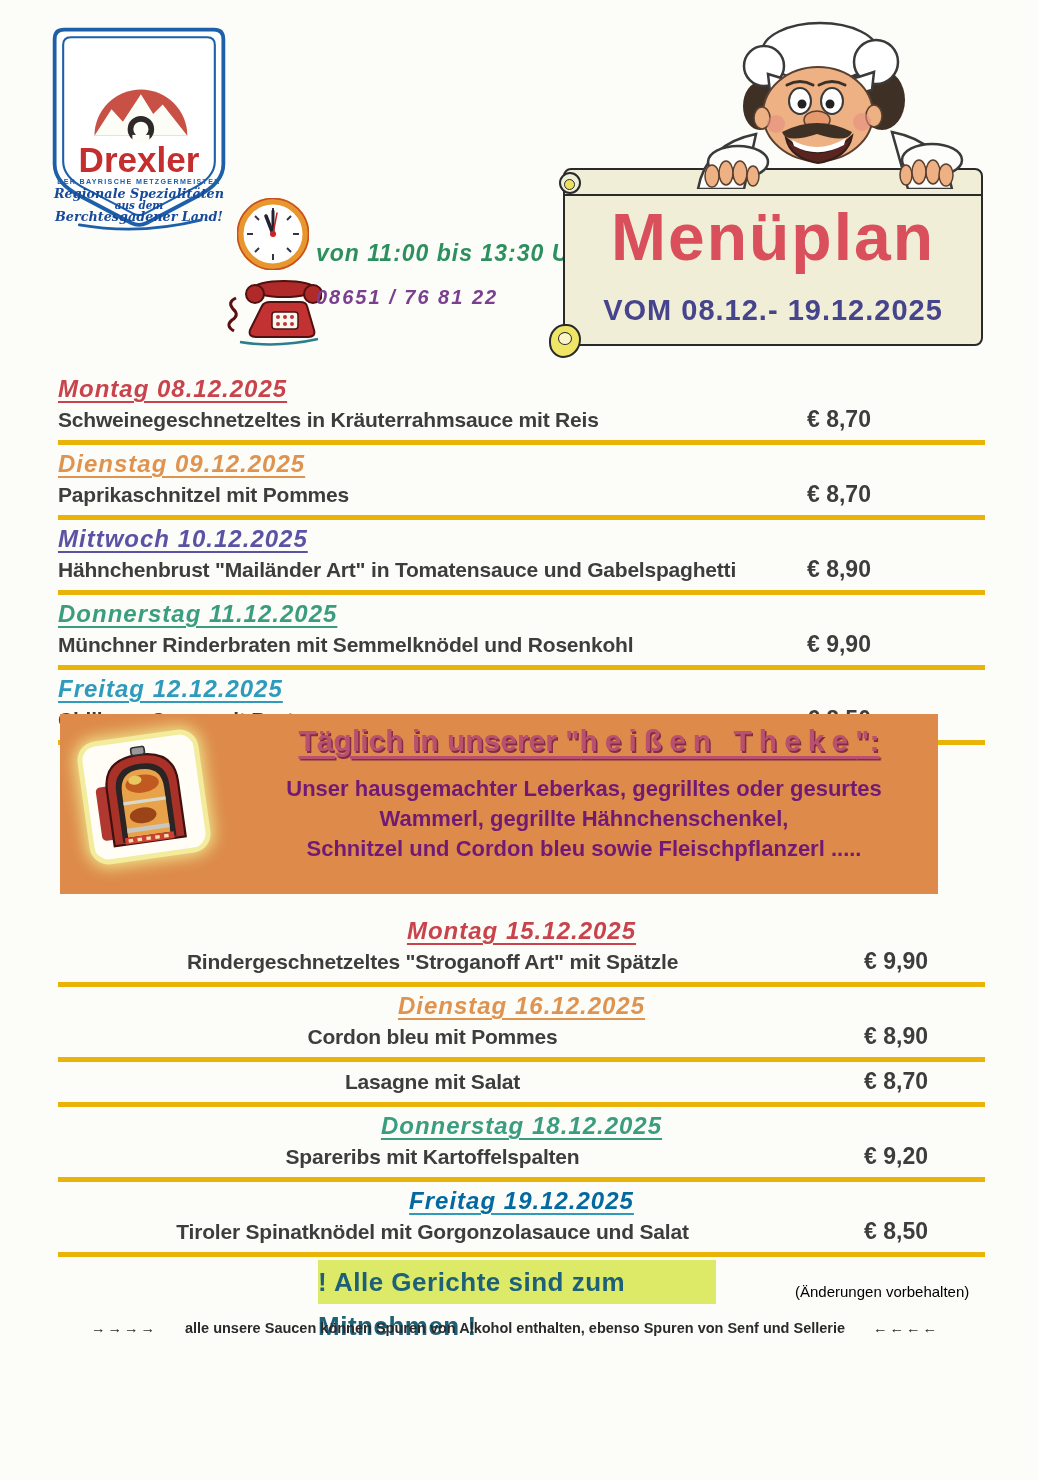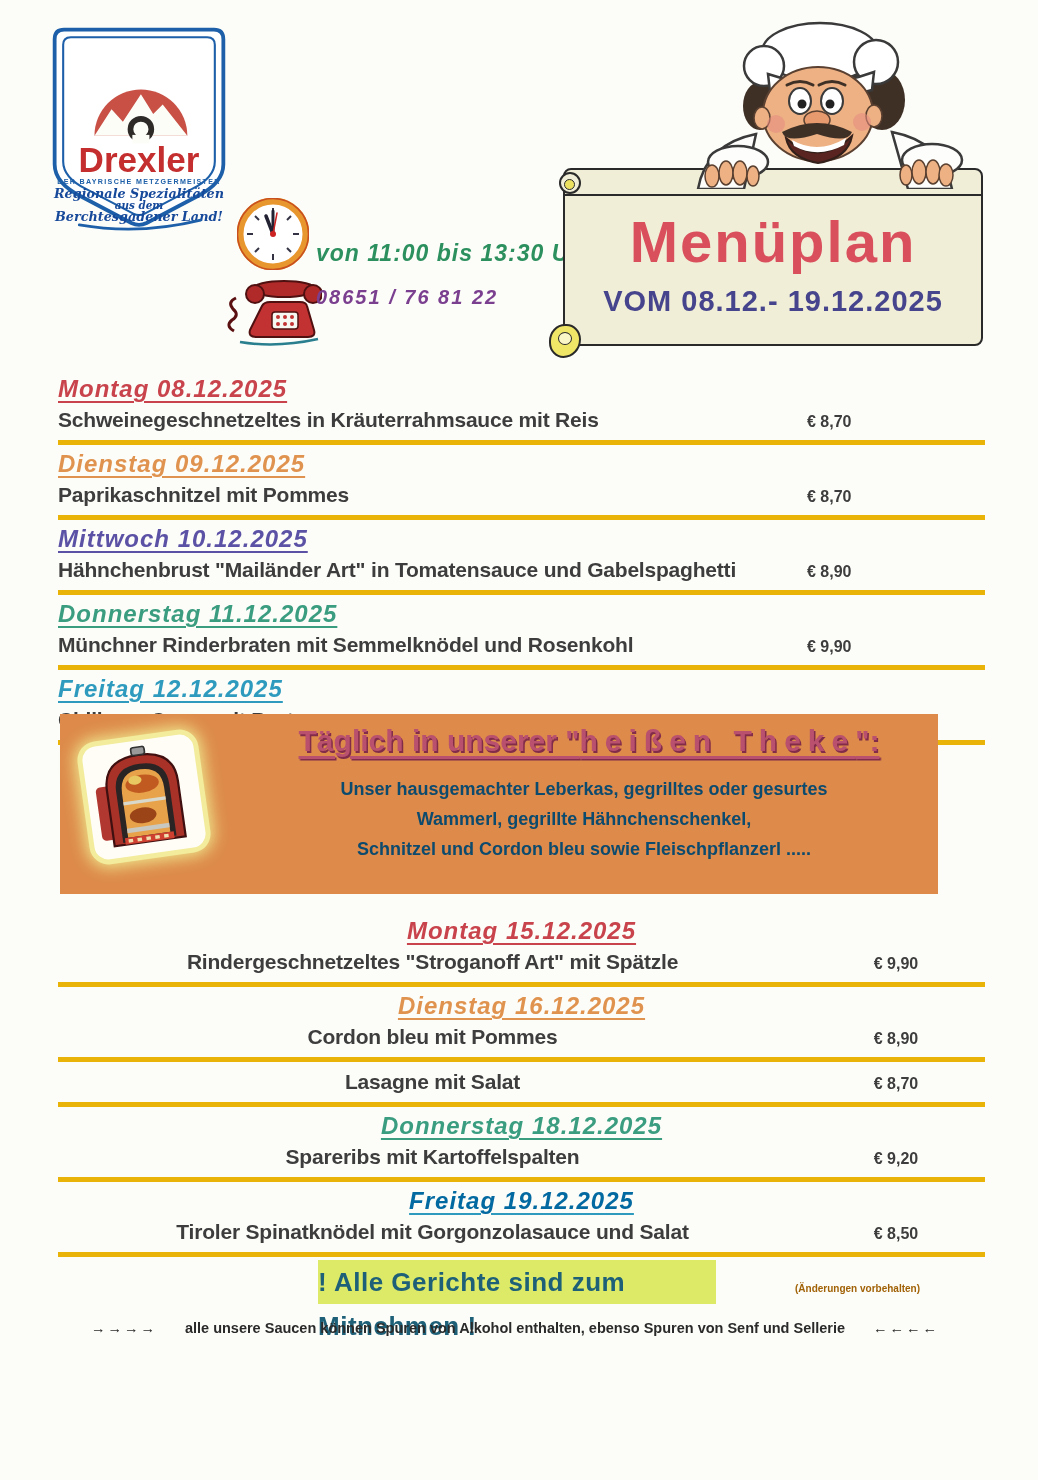--- a/index.html
+++ b/index.html
@@ -45,72 +45,72 @@
   }
   .scroll .curl-bottom {
     position:absolute; left:-16px; bottom:-14px; width:32px; height:34px;
     background:#efe566; border:2px solid #2a2a2a; border-radius:50% 45% 55% 45%;
   }
   .scroll .curl-bottom::after {
     content:""; position:absolute; left:7px; top:6px; width:12px; height:11px;
     border-radius:50%; background:#fbf6c8; border:1px solid #2a2a2a;
   }
   .banner-title {
-    margin-top:43px; font-size:58px; font-weight:bold; color:#d94f5c;
+    margin-top:34px; font-size:66px; font-weight:bold; color:#d94f5c;
     letter-spacing:2px; line-height:1.0;
   }
   .banner-dates {
-    margin-top:14px; font-size:29px; font-weight:bold; color:#46448c; letter-spacing:1px;
+    margin-top:24px; font-size:29px; font-weight:bold; color:#46448c; letter-spacing:1px;
   }
   
   .week { position:absolute; left:58px; width:927px; }
   .week-1 { top:370px; }
   .week-2 { top:912px;text-align:center; }
   .day-row { border-bottom:5px solid #eab308; padding-top:4px; }
   .day-label {
     display:inline-block; font-size:24px; font-weight:bold; font-style:italic;
     line-height:30px; text-decoration:underline; text-underline-offset:4px;
     text-decoration-thickness:2px; letter-spacing:1px;
   }
   .dish-line { display:flex; align-items:baseline; padding:2px 0 6px; }
   .dish {
     flex:1 1 auto; font-size:21px; font-weight:bold; color:#3d3d3d;
     white-space:nowrap; letter-spacing:-0.2px; line-height:28px;
   }
-  .price { flex:0 0 178px; font-size:16px; font-weight:bold; color:#3d3d3d; }
+  .price { flex:0 0 178px; font-size:23px; font-weight:bold; color:#3d3d3d; }
   
   .hot-box {
     position:absolute; left:60px; top:714px; width:878px; height:180px;
     background:#dd8a4a;
   }
   .oven-tile {
     position:absolute; left:28px; top:26px; width:112px; height:114px;
     background:#fffdf6; border-radius:14px; transform:rotate(-8deg);
     box-shadow:0 0 0 5px #f2ec9c, 0 0 16px 8px #efe88f;
   }
   .hot-title {
     position:absolute; left:195px; right:15px; top:10px; text-align:center;
     font-size:30px; font-weight:bold; color:#b8506e;
     text-shadow:1.5px 1.5px 0 #822c4a; text-decoration:underline;
     text-underline-offset:5px; white-space:nowrap;
   }
   .hot-title .spread { letter-spacing:7px; }
   .hot-lines {
     position:absolute; left:180px; right:10px; top:60px; text-align:center;
-    font-size:18px; font-weight:bold; color:#0c4a6e; line-height:30px;
+    font-size:22px; font-weight:bold; color:#701a75; line-height:30px;
   }
   
   .takeaway {
     position:absolute; left:318px; top:1260px; width:398px; height:44px;
     background:#dcea68; color:#1d6078; font-size:26px; font-weight:bold;
     line-height:44px; letter-spacing:0.5px;
   }
   .changes {
-    position:absolute; left:795px; top:1283px; font-size:10px; font-weight:bold;
-    color:#a16207;
+    position:absolute; left:795px; top:1283px; font-size:15px; font-weight:normal;
+    color:#000000;
   }
   .allergy {
     position:absolute; left:165px; top:1320px; width:700px; display:flex;
     justify-content:center; gap:28px; font-size:14.5px; font-weight:bold;
     color:#2a2a2a; white-space:nowrap;
   }
   .allergy .arrows { font-style:italic; letter-spacing:2px; }
 </style>
 </head>
 <body>

